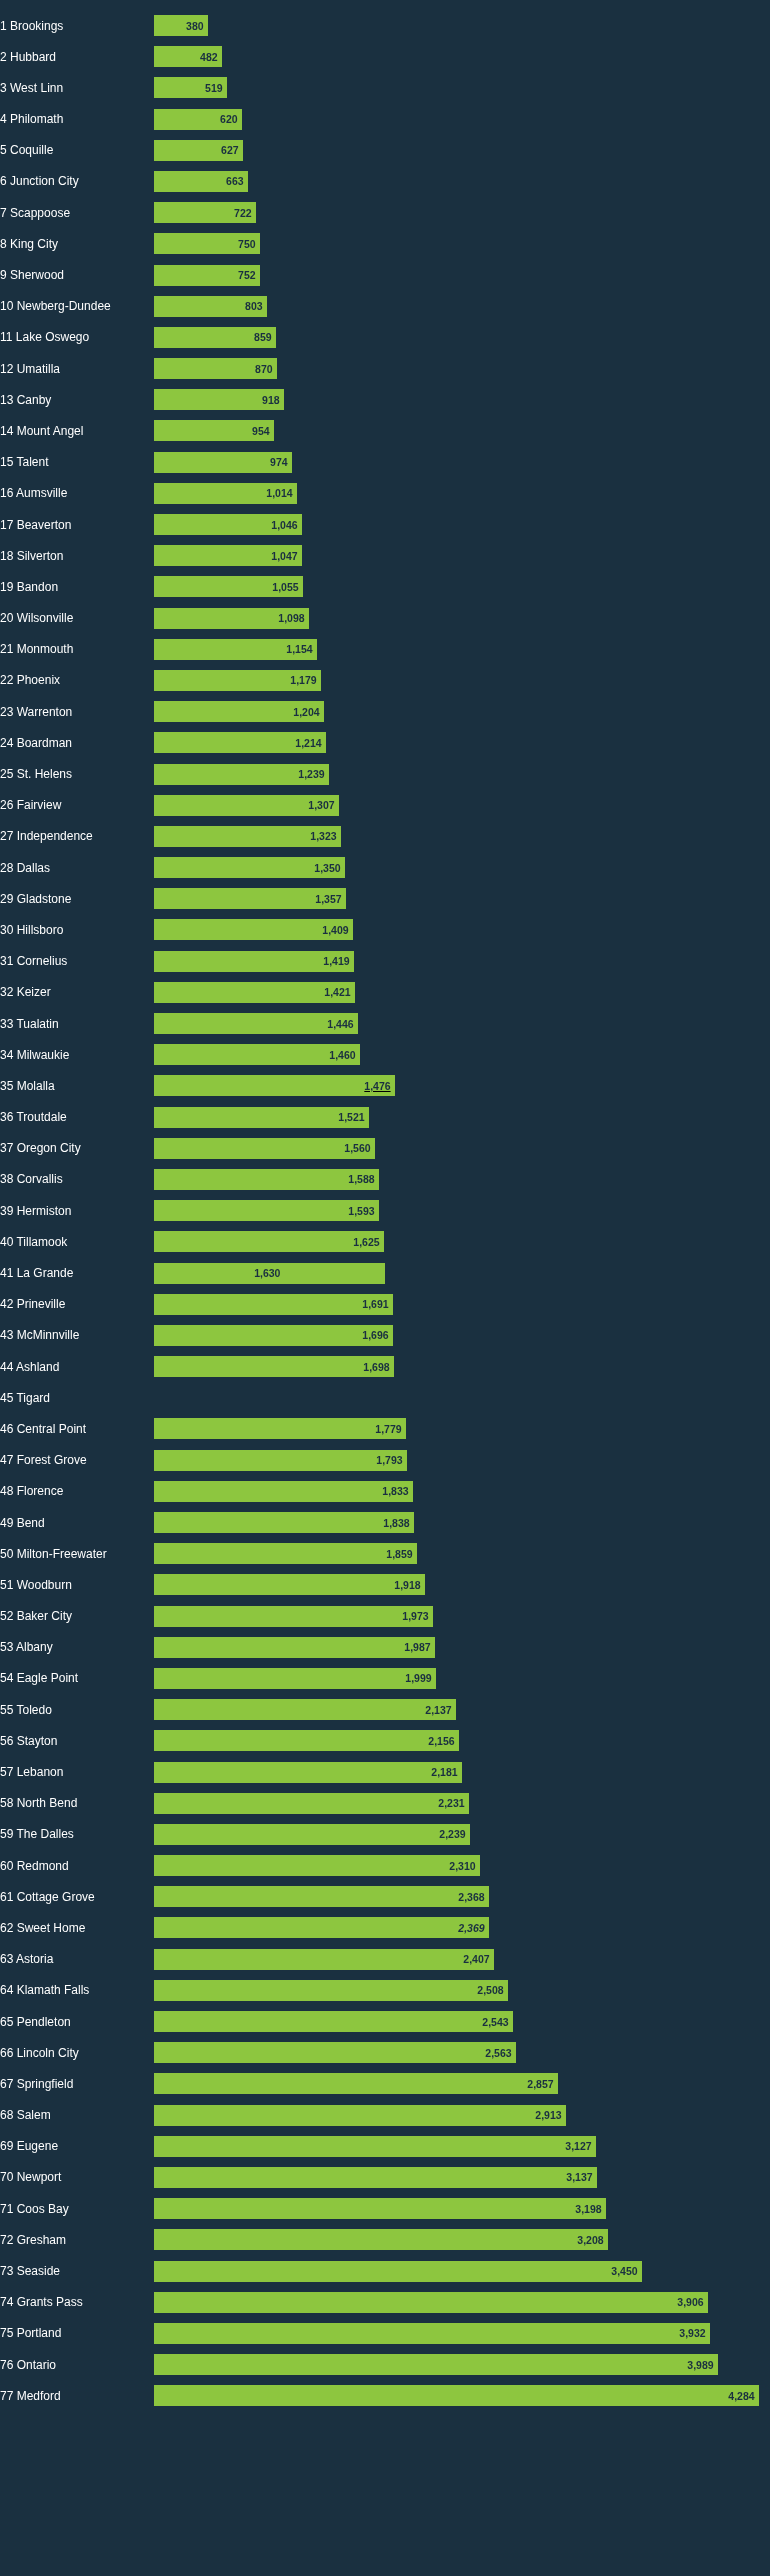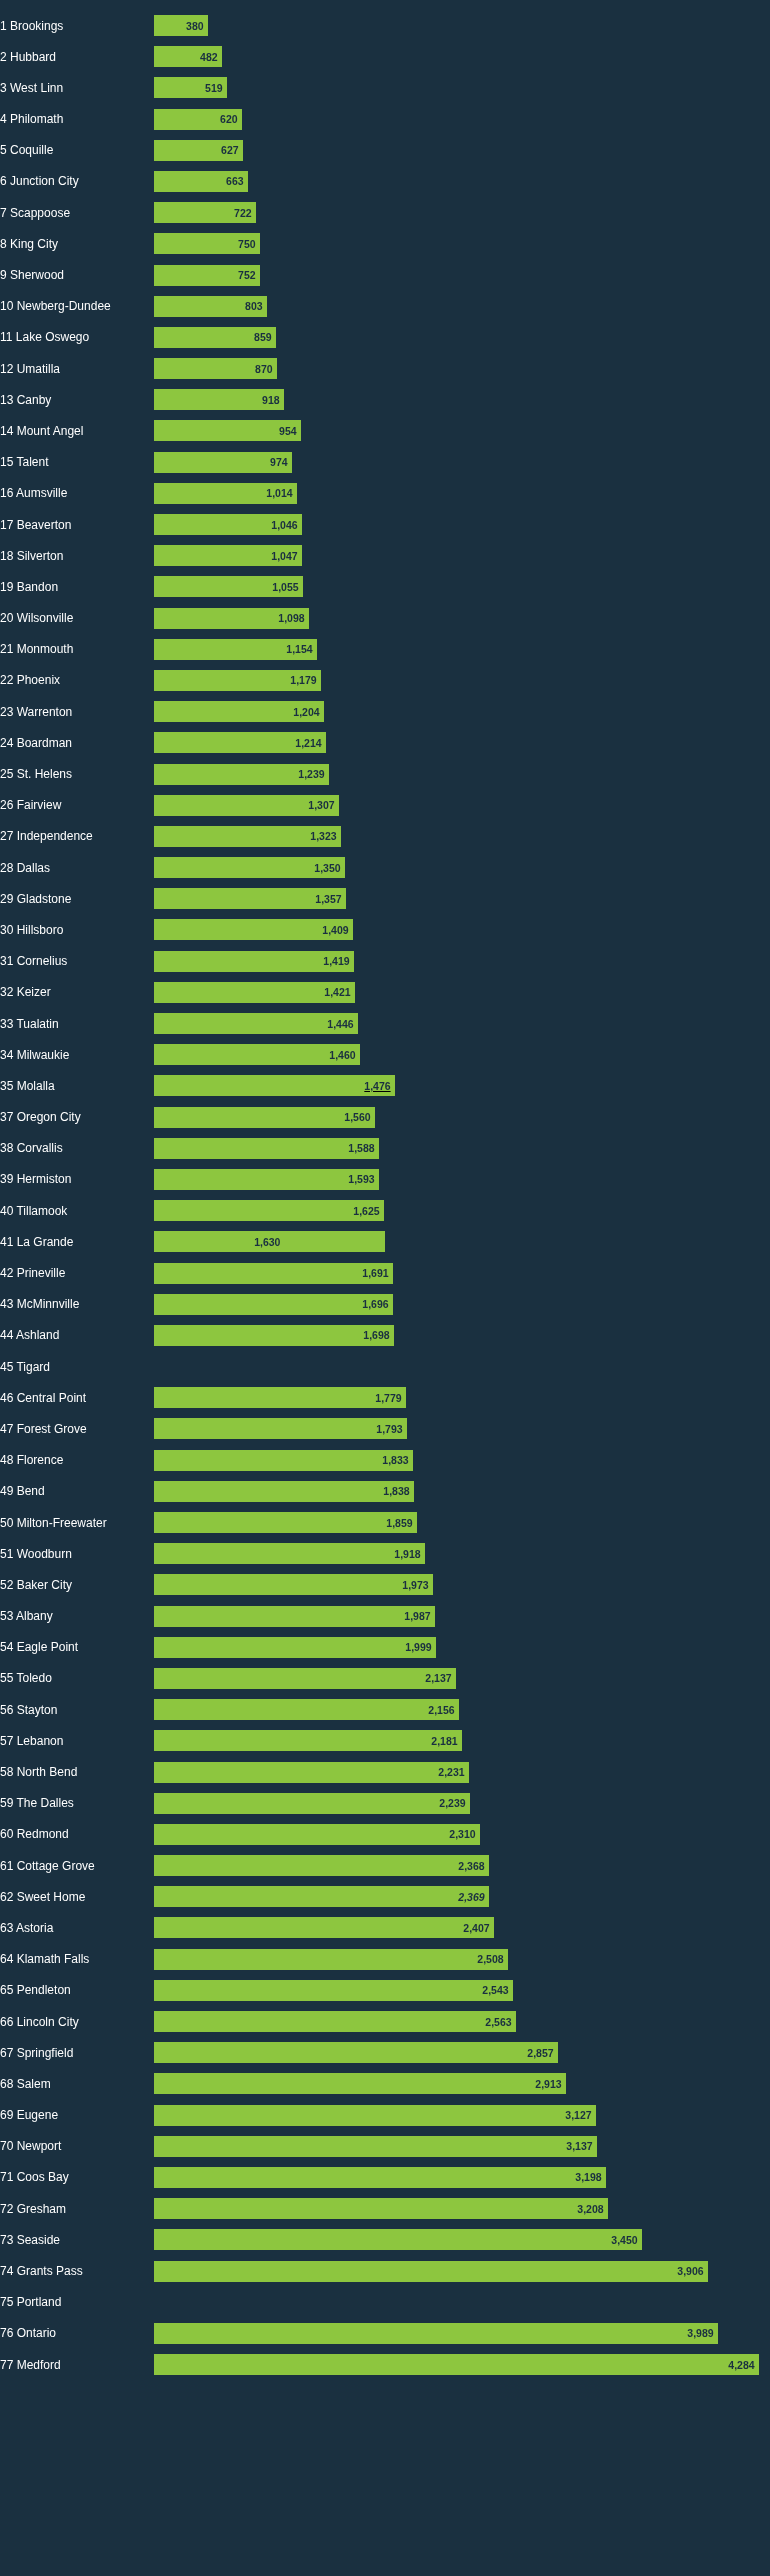--- a/index.html
+++ b/index.html
@@ -155,21 +155,21 @@
         <div class="bar-label">13 Canby</div>
         <div class="bar-wrapper">
           <div class="bar" style="width: 130px;">
             <span class="bar-value">918</span>
           </div>
         </div>
       </div>
       <div class="bar-row">
         <div class="bar-label">14 Mount Angel</div>
         <div class="bar-wrapper">
-          <div class="bar" style="width: 147px;">
+          <div class="bar" style="width: 120px;">
             <span class="bar-value">954</span>
           </div>
         </div>
       </div>
       <div class="bar-row">
         <div class="bar-label">15 Talent</div>
         <div class="bar-wrapper">
           <div class="bar" style="width: 138px;">
             <span class="bar-value">974</span>
           </div>
@@ -329,20 +329,28 @@
       </div>
       <div class="bar-row">
         <div class="bar-label">35 Molalla</div>
         <div class="bar-wrapper">
           <div class="bar" style="width: 241px; text-decoration: underline;">
             <span class="bar-value">1,476</span>
           </div>
         </div>
       </div>
       <div class="bar-row">
+        <div class="bar-label">36 Troutdale</div>
+        <div class="bar-wrapper">
+          <div class="bar" style="width: 215px;">
+            <span class="bar-value">1,521</span>
+          </div>
+        </div>
+      </div>
+      <div class="bar-row">
         <div class="bar-label">37 Oregon City</div>
         <div class="bar-wrapper">
           <div class="bar" style="width: 221px;">
             <span class="bar-value">1,560</span>
           </div>
         </div>
       </div>
       <div class="bar-row">
         <div class="bar-label">38 Corvallis</div>
         <div class="bar-wrapper">
@@ -629,20 +637,25 @@
       <div class="bar-row">
         <div class="bar-label">74 Grants Pass</div>
         <div class="bar-wrapper">
           <div class="bar" style="width: 554px;">
             <span class="bar-value">3,906</span>
           </div>
         </div>
       </div>
       <div class="bar-row">
         <div class="bar-label">75 Portland</div>
+        <div class="bar-wrapper">
+          <div class="bar" style="width: 556px;">
+            <span class="bar-value">3,932</span>
+          </div>
+        </div>
       </div>
       <div class="bar-row">
         <div class="bar-label">76 Ontario</div>
         <div class="bar-wrapper">
           <div class="bar" style="width: 564px;">
             <span class="bar-value">3,989</span>
           </div>
         </div>
       </div>
       <div class="bar-row">

